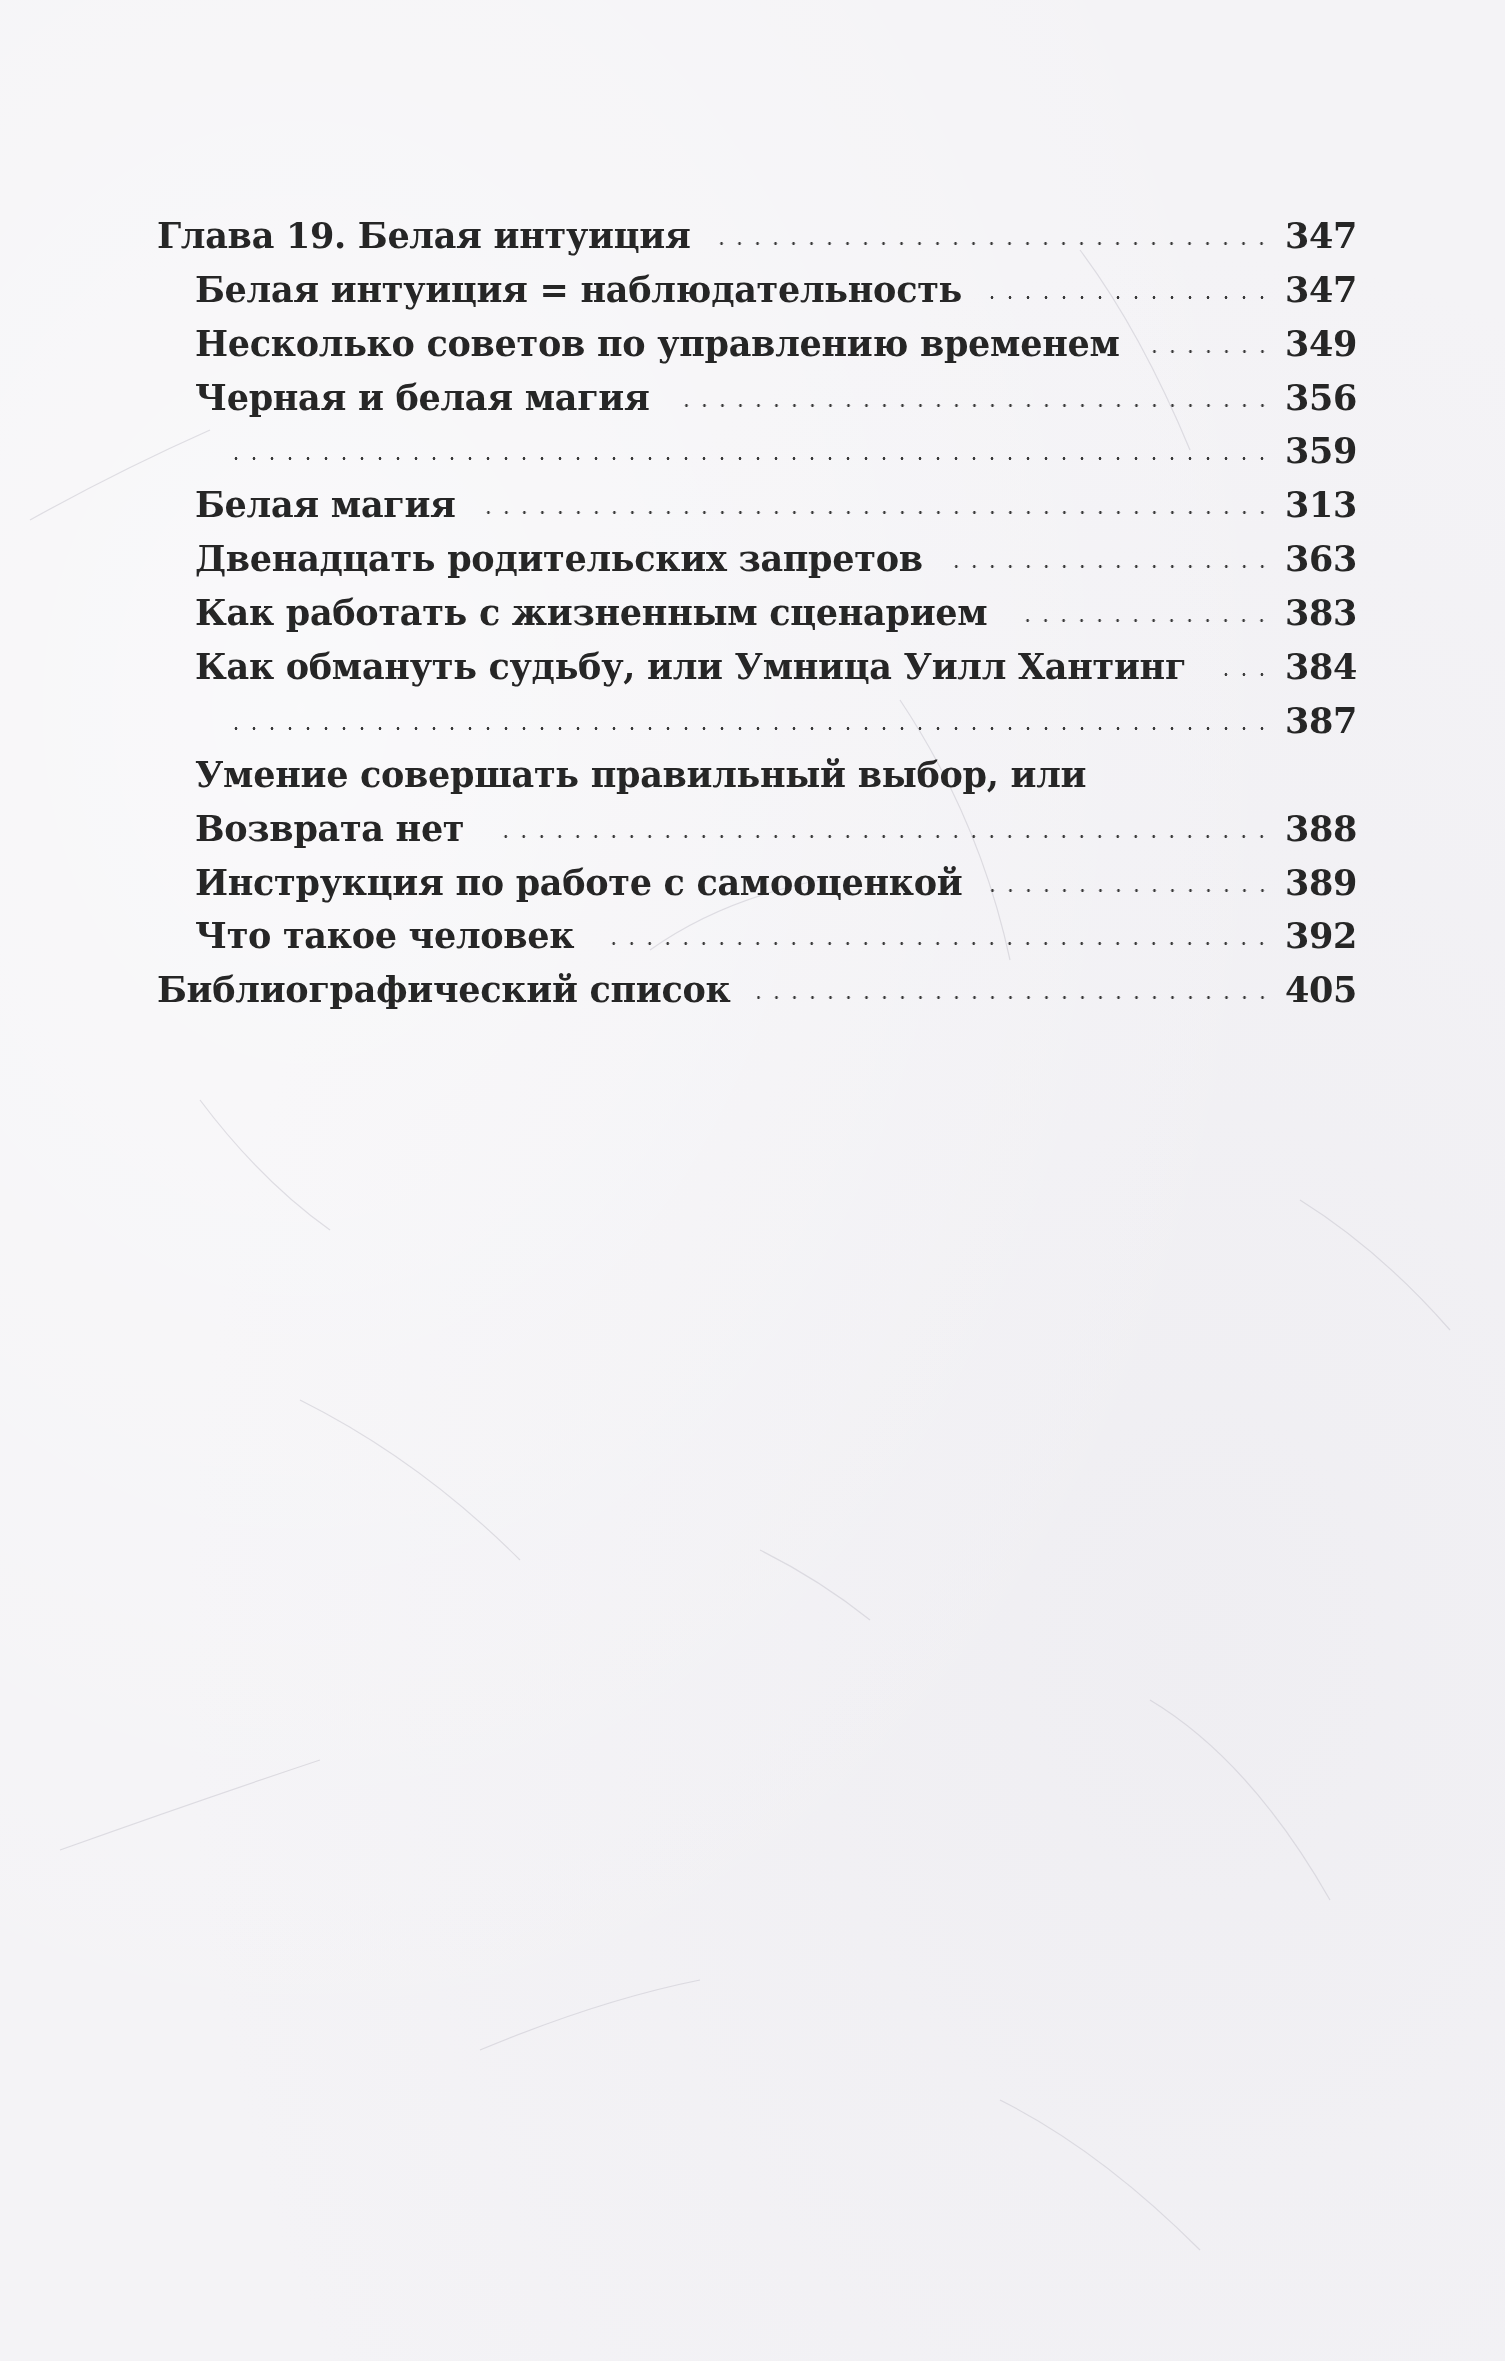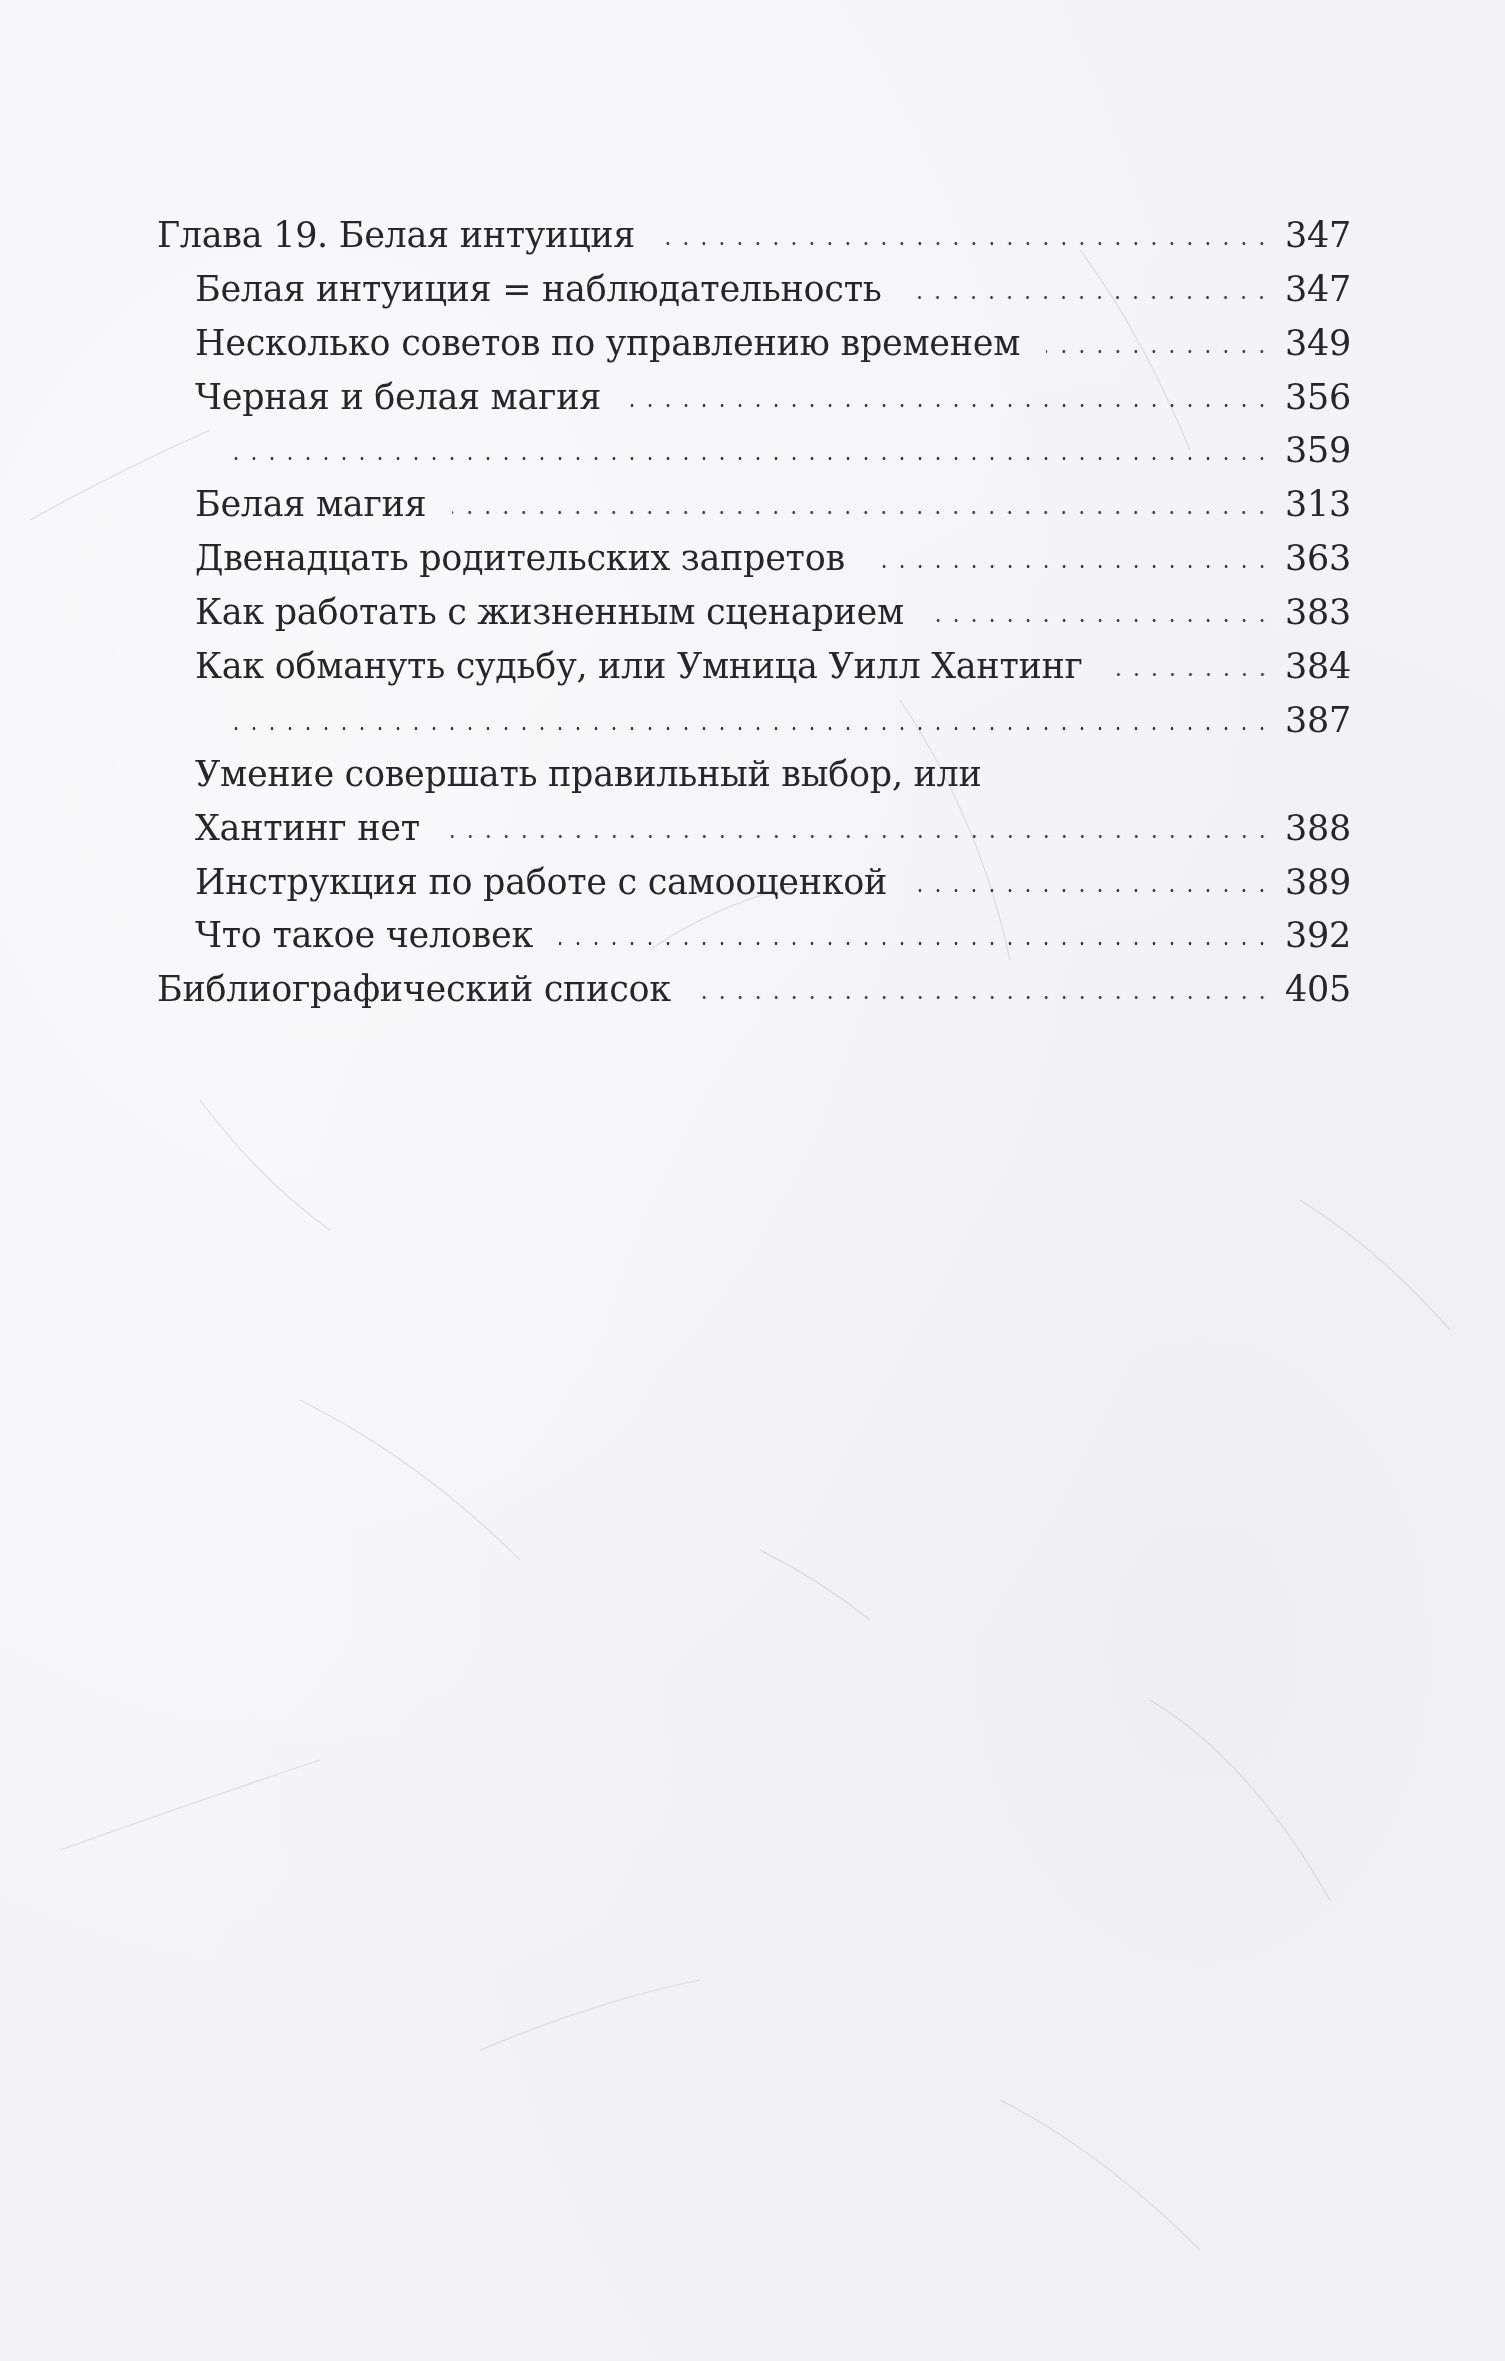--- a/index.html
+++ b/index.html
@@ -34,20 +34,21 @@
     width: 1192px;
   }
   .toc-entry {
     position: relative;
     height: 53.9px;
     display: flex;
     align-items: flex-end;
     font-size: 35px;
     line-height: 1;
     letter-spacing: -0.3px;
+    font-weight: bold;
   }
   .toc-entry.indent {
     padding-left: 38px;
   }
   .toc-entry .title {
     white-space: nowrap;
     padding-bottom: 8px;
   }
   .toc-entry .leader {
     flex: 1;
@@ -135,21 +136,21 @@
   </div>
   <div class="toc-entry indent">
     <span class="leader"></span>
     <span class="page">387</span>
   </div>
   <div class="toc-entry indent no-page">
     <span class="title">Умение совершать правильный выбор, или</span>
 
   </div>
   <div class="toc-entry indent">
-    <span class="title">Хантинг нет</span>
+    <span class="title">Возврата нет</span>
     <span class="leader"></span>
     <span class="page">388</span>
   </div>
   <div class="toc-entry indent">
     <span class="title">Инструкция по работе с самооценкой</span>
     <span class="leader"></span>
     <span class="page">389</span>
   </div>
   <div class="toc-entry indent">
     <span class="title">Что такое человек</span>

